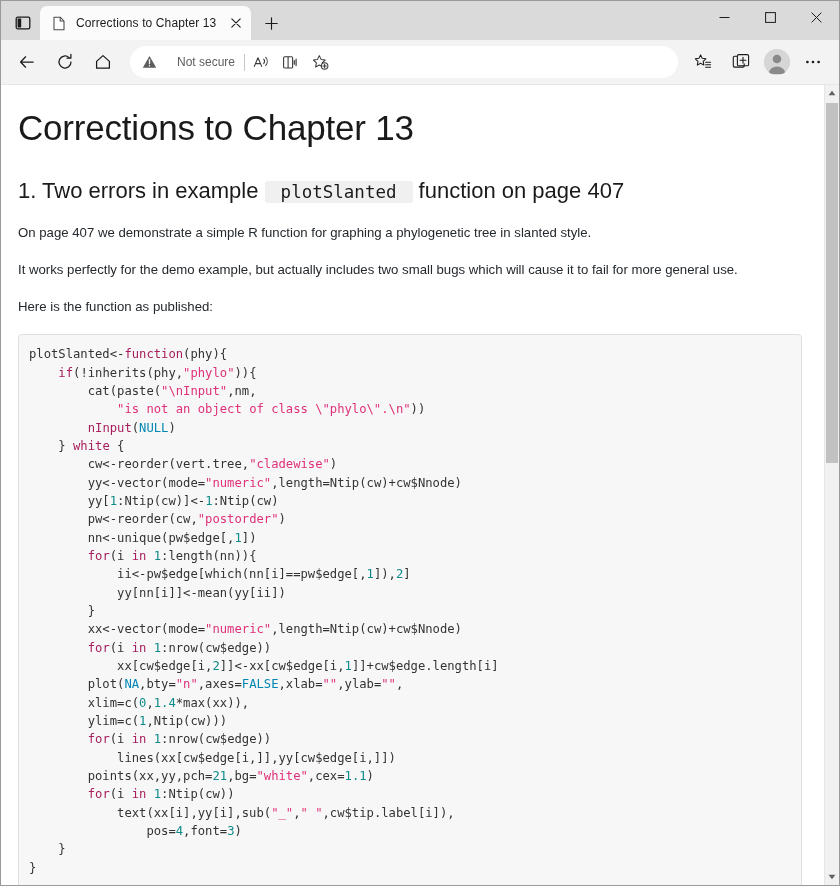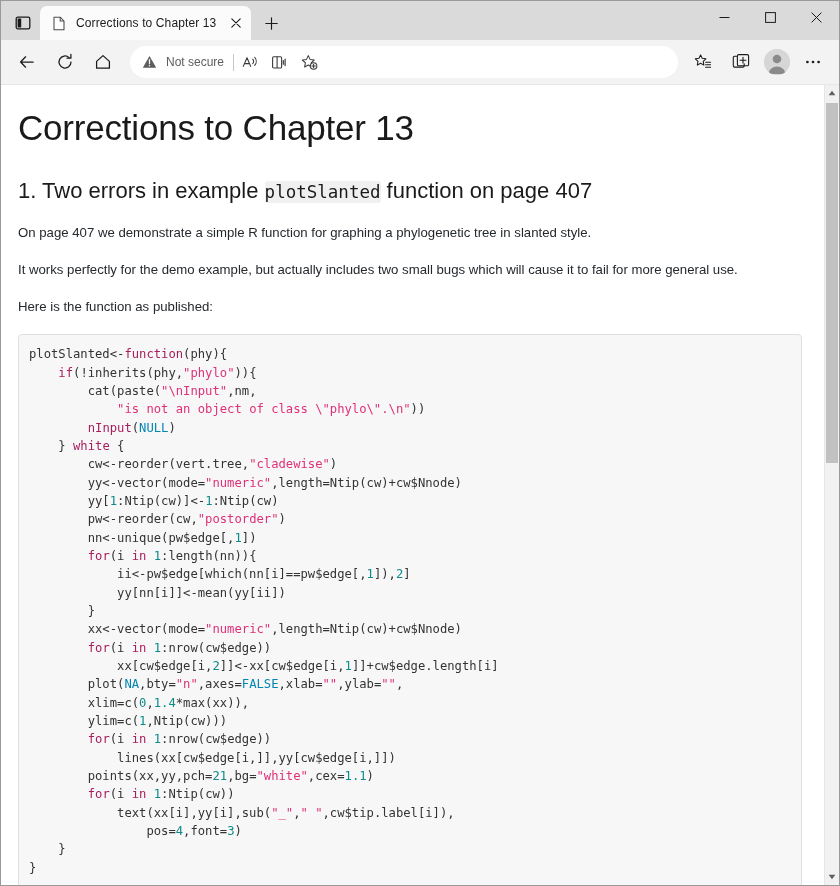--- a/index.html
+++ b/index.html
@@ -117,21 +117,21 @@
     background: #ffffff;
     border-radius: 16px;
     display: flex;
     align-items: center;
     padding: 0 4px 0 12px;
     margin: 0 6px 0 8px;
     gap: 0;
     min-width: 0;
   }
   .sec-badge {
-    display: flex; align-items: center; gap: 9px;
+    display: flex; align-items: center; gap: 20px;
     flex: 0 0 auto;
     padding-right: 9px;
   }
   .sec-label {
     font-size: 12px;
     color: #5d5d5d;
     white-space: nowrap;
   }
   .om-sep {
     width: 1px; height: 17px;
@@ -196,21 +196,21 @@
     font-weight: 400;
     color: #1a1a1a;
     margin: 29px 0 0 0;
     line-height: 1.25;
   }
   h2.doc-h2 code {
     font-family: "DejaVu Sans Mono", monospace;
     font-size: 17.5px;
     background: #f0f0f0;
     border-radius: 3px;
-    padding: 1px 0;
+    padding: 1px 16px;
     color: #1a1a1a;
   }
   p.doc-p {
     font-size: 13.2px;
     color: #24292e;
     margin: 18px 0 0 0;
     line-height: 1.45;
   }
 
   pre.codeblock {

